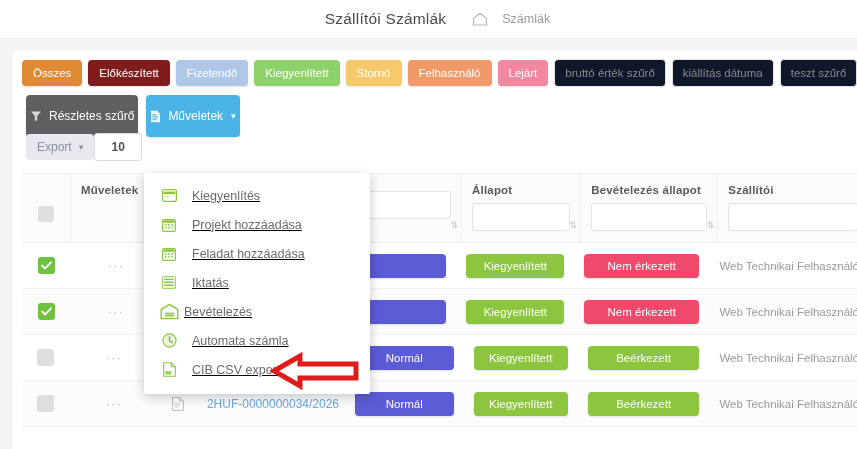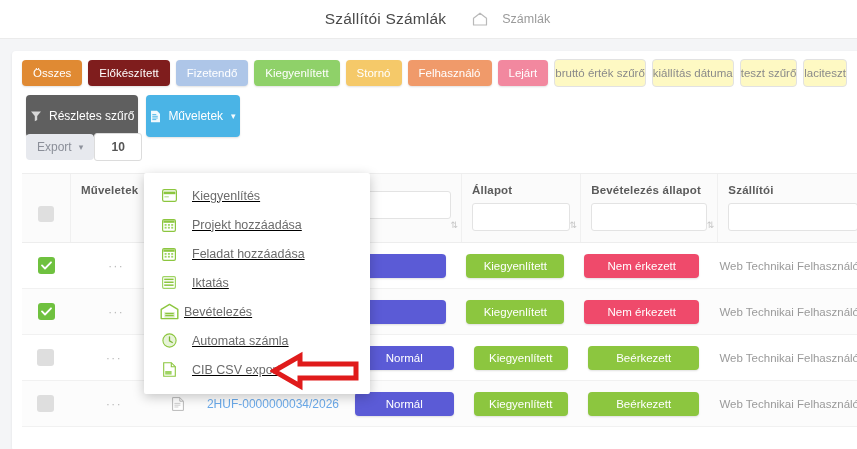--- a/index.html
+++ b/index.html
@@ -41,22 +41,22 @@
 
   
   .tabs { position: absolute; left: 10px; top: 8px; display: flex; align-items: center; gap: 6px; }
   .tab {
     height: 26px; border-radius: 4px; display: flex; align-items: center; justify-content: center;
     padding: 0 11px; font-size: 11.5px; color: #ffffff; white-space: nowrap; cursor: pointer;
     box-shadow: 0 1px 2px rgba(0,0,0,.12);
   }
   .chip {
     height: 26px; border-radius: 4px; display: flex; align-items: center; justify-content: center;
-    padding: 0 0; font-size: 11.5px; color: #8a8a8a; white-space: nowrap; cursor: pointer;
-    background: #fef9c3; border: 1px solid #e2e2e2;
+    padding: 0 10px; font-size: 11.5px; color: #8a8a8a; white-space: nowrap; cursor: pointer;
+    background: #0f172a; border: 1px solid #e2e2e2;
   }
 
   
   .actions { position: absolute; left: 14px; top: 44px; display: flex; align-items: center; gap: 8px; }
   .btn {
     height: 42px; border-radius: 4px; display: flex; align-items: center; gap: 7px;
     padding: 0 4px; font-size: 12px; color: #fff; cursor: pointer; white-space: nowrap;
     box-shadow: 0 1px 2px rgba(0,0,0,.12);
   }
   .btn-dark { background: #5f5f5f; }

